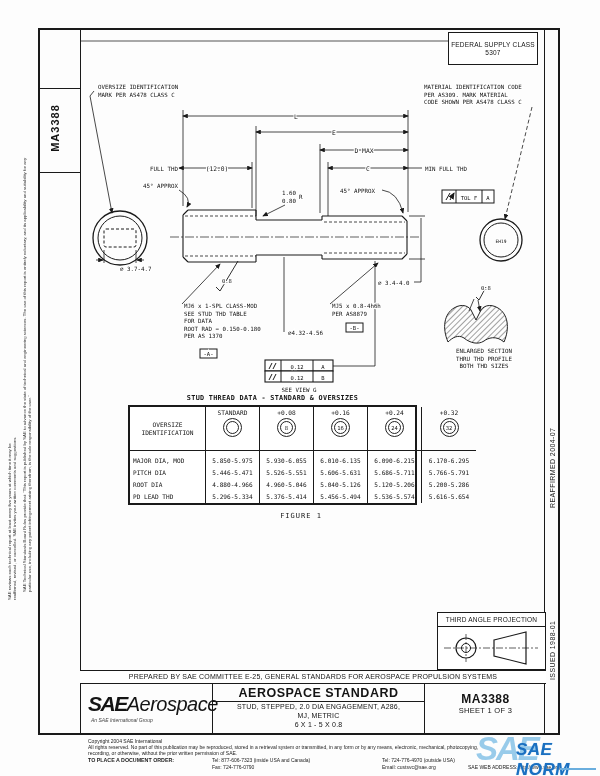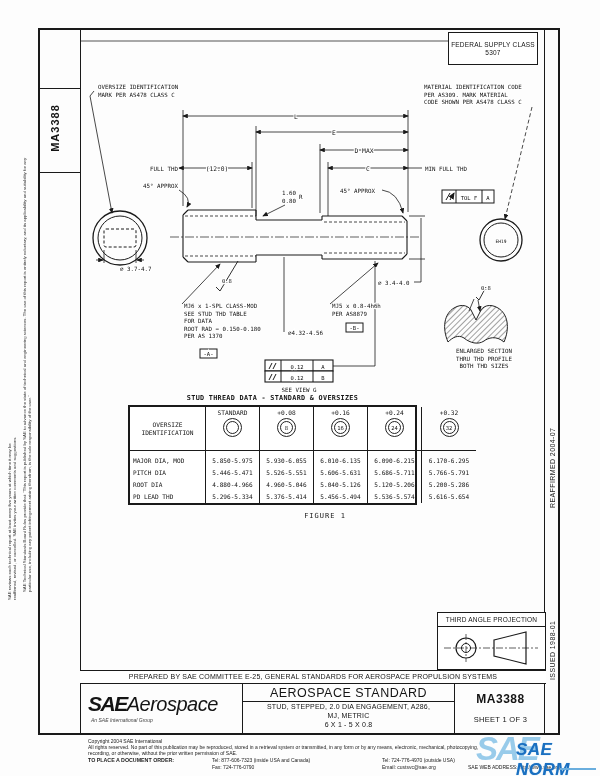--- a/index.html
+++ b/index.html
@@ -30,38 +30,38 @@
   .grid .cell:nth-child(n+7) { border-bottom:none; }
   .corner { display:flex; flex-direction:column; align-items:center; justify-content:center;
             font:6.2px "DejaVu Sans Mono",monospace; height:44px; line-height:7.5px; }
   .head { display:flex; flex-direction:column; align-items:center; padding-top:2px; font:6.2px "DejaVu Sans Mono",monospace; }
   .mark { width:19px; height:19px; border:1.6px solid #222; border-radius:50%; margin-top:2px;
           display:flex; align-items:center; justify-content:center; }
   .mark span { width:13px; height:13px; border:1px solid #222; border-radius:50%;
                display:flex; align-items:center; justify-content:center; font-size:5.5px; }
   .names { padding:4px 0 0 3px; font:6.1px "DejaVu Sans Mono",monospace; line-height:12px; }
   .vals  { padding-top:4px; text-align:center; font:6.1px "DejaVu Sans Mono",monospace; line-height:12px; }
-  .figcap { left:92px; top:512px; width:466px; text-align:center; font:7px "DejaVu Sans Mono",monospace; letter-spacing:1px; }
+  .figcap { left:68px; top:512px; width:466px; text-align:center; font:7px "DejaVu Sans Mono",monospace; letter-spacing:1px; }
   
   .projbox { left:437px; top:612px; width:109px; height:58px; border:1.5px solid #1a1a1a; background:#fff; }
   .projlabel { height:14px; border-bottom:1px solid #1a1a1a; font-size:6.5px; text-align:center; line-height:13px; letter-spacing:.2px; }
   
   .prepbar { left:80px; top:670px; width:466px; height:14px; border-top:1.5px solid #1a1a1a; border-bottom:1.5px solid #1a1a1a;
              text-align:center; font-size:7px; line-height:12px; letter-spacing:.2px; background:#fff; }
   .tblock { left:80px; top:684px; width:466px; height:51px; display:flex; }
-  .tb-left { width:163px; border-right:1.5px solid #1a1a1a; padding:8px 4px 0 8px; }
+  .tb-left { width:133px; border-right:1.5px solid #1a1a1a; padding:8px 4px 0 8px; }
   .tb-mid  { width:212px; border-right:1.5px solid #1a1a1a; text-align:center; }
   .tb-right{ flex:1; text-align:center; padding-top:8px; }
   .logo-sae { font-style:italic; font-weight:900; font-size:21px; letter-spacing:-1.5px; }
   .logo-aero { font-style:italic; font-size:20px; letter-spacing:-.5px; }
   .logo-tag { font-size:5px; font-style:italic; color:#444; margin-top:1px; margin-left:3px; }
-  .tb-std { font-weight:normal; font-size:12.5px; letter-spacing:.5px; border-bottom:1.2px solid #1a1a1a; padding:2px 0 1px; }
+  .tb-std { font-weight:bold; font-size:12.5px; letter-spacing:.5px; border-bottom:1.2px solid #1a1a1a; padding:2px 0 1px; }
   .tb-title-line { font-size:7px; line-height:9px; letter-spacing:.2px; }
   .tb-num { font-weight:bold; font-size:12px; letter-spacing:.5px; }
-  .tb-sheet { font-size:7.5px; margin-top:9px; letter-spacing:.3px; }
+  .tb-sheet { font-size:7.5px; margin-top:0; letter-spacing:.3px; }
   .cp { font-size:5px; line-height:6.2px; color:#222; }
   .cpb { font-weight:bold; font-size:5.3px; }
   
   .wm-big { left:476px; top:730px; font-style:italic; font-weight:900; font-size:33px; letter-spacing:-2px;
             color:#8ec6e9; opacity:.9; }
   .wm-txt { left:516px; top:740px; font-weight:900; font-size:17px; letter-spacing:.5px; color:#1a6fc0;
             text-shadow:0 0 1px #7db9e4; font-style:italic; }
   .wm-dash { left:560px; top:768px; width:36px; height:2px; background:#6aaede; }
 </style>
 </head>

